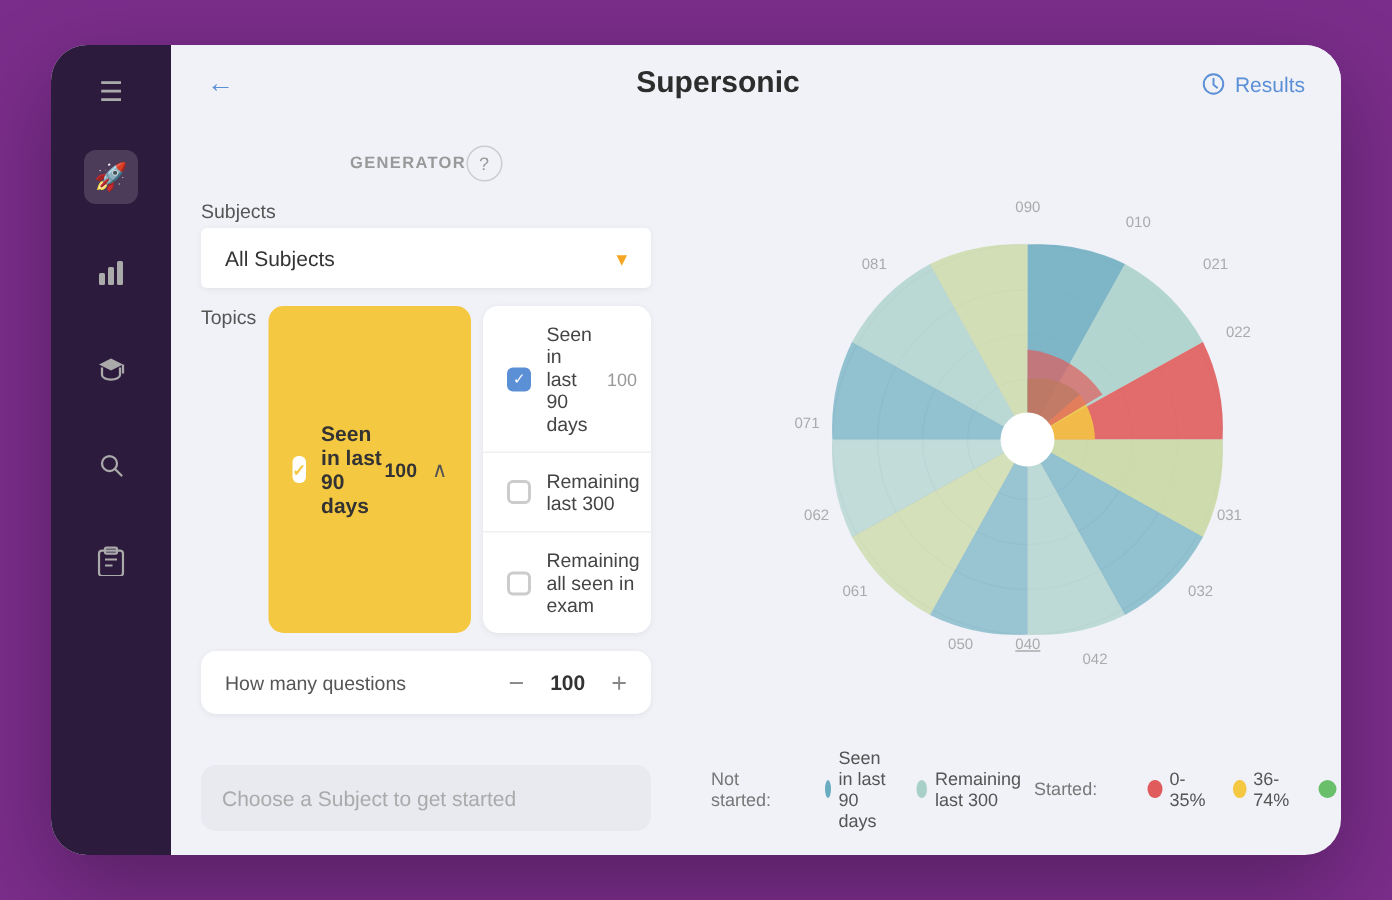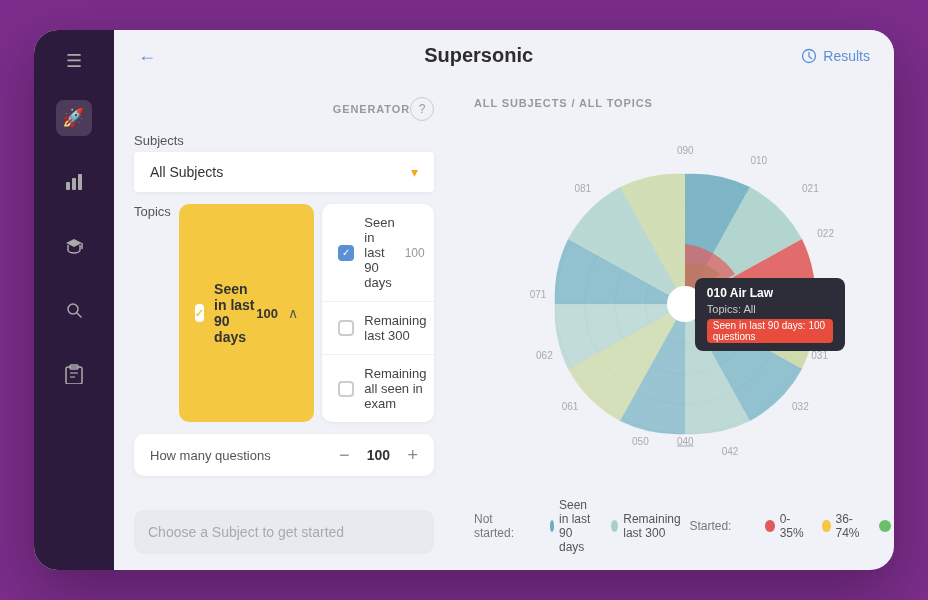--- a/index.html
+++ b/index.html
@@ -106,21 +106,21 @@
       flex-shrink: 0;
     }
     .section-label {
       font-size: 11px;
       font-weight: 600;
       color: #999;
       letter-spacing: 0.08em;
       text-transform: uppercase;
       display: flex;
       align-items: center;
-      justify-content: flex-end;
+      justify-content: center;
     }
     .help-btn {
       width: 24px;
       height: 24px;
       border-radius: 50%;
       border: 1.5px solid #ccc;
       display: flex;
       align-items: center;
       justify-content: center;
       font-size: 12px;
@@ -492,21 +492,20 @@
             <span class="stepper-btn">−</span>
             <span class="stepper-value">100</span>
             <span class="stepper-btn">+</span>
           </div>
         </div>
 
         <div class="start-btn">Choose a Subject to get started</div>
       </div>
 
       <div class="right-panel">
-        <div class="chart-label">ALL SUBJECTS / ALL TOPICS</div>
         <div class="chart-area">
           <div class="chart-wrapper">
             
             <svg class="chart-svg" viewBox="0 0 320 320">
 
               <circle cx="160" cy="160" r="130" fill="none" stroke="#e0e4ea" stroke-width="1"></circle>
               <circle cx="160" cy="160" r="100" fill="none" stroke="#e0e4ea" stroke-width="1"></circle>
               <circle cx="160" cy="160" r="70" fill="none" stroke="#e0e4ea" stroke-width="1"></circle>
               <circle cx="160" cy="160" r="40" fill="none" stroke="#e0e4ea" stroke-width="1"></circle>
 
@@ -563,25 +562,20 @@
             <span class="ring-label" style="top:28%;left:92%;padding-left:12px;">022</span>
             <span class="ring-label" style="top:66%;left:6%;">062</span>
             <span class="ring-label" style="top:66%;left:92%;">031</span>
             <span class="ring-label" style="top:82%;left:14%;">061</span>
             <span class="ring-label" style="top:82%;left:86%;">032</span>
             <span class="ring-label" style="top:93%;left:36%;">050</span>
             <span class="ring-label" style="top:96%;left:64%;">042</span>
             <span class="ring-label" style="top:93%;left:50%;text-decoration:underline;">040</span>
 
             
-            <div class="chart-tooltip">
-              <div class="tooltip-title">010 Air Law</div>
-              <div class="tooltip-line">Topics: All</div>
-              <div class="tooltip-highlight">Seen in last 90 days: 100 questions</div>
-            </div>
           </div>
         </div>
 
         <div class="legend-area">
           <div class="legend-row">
             <span class="legend-label">Not started:</span>
             <div class="legend-item">
               <div class="legend-dot" style="background:#6aacbf;"></div>
               <span>Seen in last 90 days</span>
             </div>

